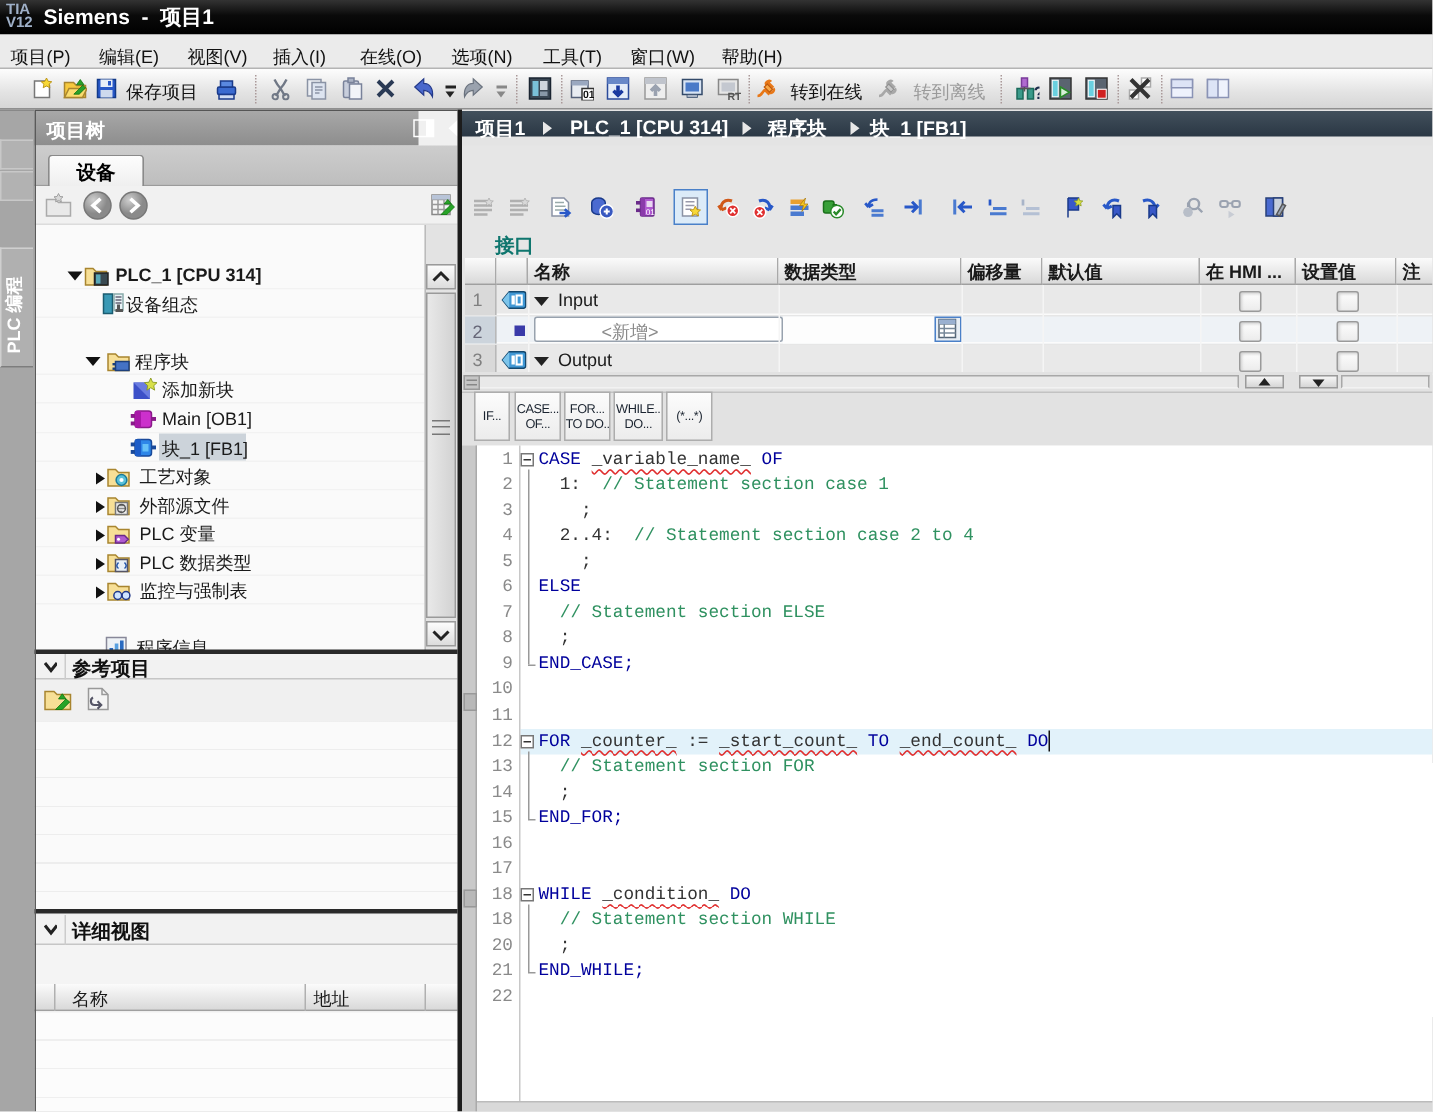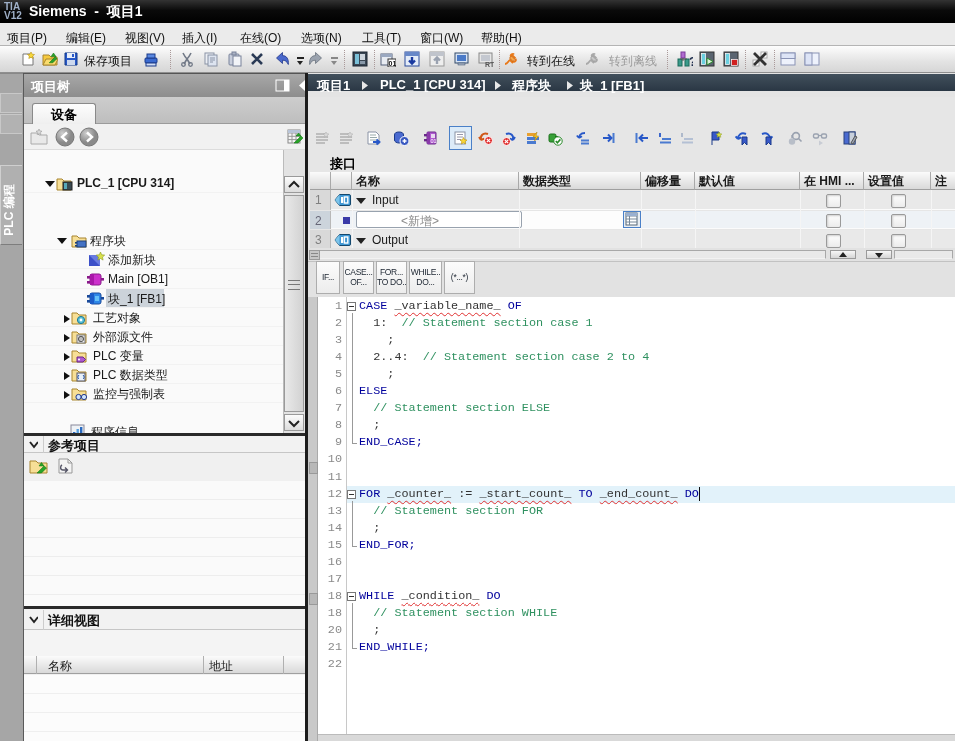--- a/index.html
+++ b/index.html
@@ -14,42 +14,42 @@
 #toolbar{left:0;top:46px;width:955px;height:27px;background:linear-gradient(#fdfdfd,#e3e3e3 60%,#d6d6d6);border-bottom:1px solid #8f8f8f;}
 .tbtxt{top:7px;font-size:12px;color:#111;position:absolute;}
 .tbtxt.dis{color:#9a9a9a;}
 .icon{position:absolute;width:16px;height:16px;top:5px;}
 
 #sidestrip{left:0;top:73px;width:23px;height:668px;background:#a6a6a6;border-top:1px solid #888;}
 #plctab{left:0;top:165px;width:22px;height:80px;background:#b0b0b0;border:1px solid #cfcfcf;border-right:none;border-bottom-color:#7d7d7d;}
 #plctab div{position:absolute;left:-26px;top:33px;width:74px;height:22px;transform:rotate(-90deg);color:#fff;font-weight:bold;font-size:12px;text-align:center;}
 .sstub{left:0;width:22px;height:20px;background:#b2b2b2;border:1px solid #c8c8c8;border-right:none;position:absolute;}
 #leftpanel{left:23px;top:73px;width:282px;height:668px;background:#f0f0f0;border-top:1px solid #555;}
-#lpheader{left:23px;top:74px;width:282px;height:23px;background:linear-gradient(#a8a8a8,#8d8d8d);color:#fff;font-weight:bold;font-size:13px;}
+#lpheader{left:23px;top:74px;width:256px;height:23px;background:linear-gradient(#a8a8a8,#8d8d8d);color:#fff;font-weight:bold;font-size:13px;}
 #lpheader .t{position:absolute;left:8px;top:4px;}
 #lptabstrip{left:23px;top:97px;width:282px;height:27px;background:linear-gradient(#cdcdcd,#bebebe);border-bottom:1px solid #9b9b9b;}
 #devtab{position:absolute;left:9px;top:6px;width:64px;height:21px;background:linear-gradient(#fdfdfd,#efefef);border:1px solid #8a8a8a;border-bottom:none;border-radius:3px 3px 0 0;font-weight:bold;font-size:13px;text-align:center;padding-top:2px;}
 #lpnav{left:23px;top:124px;width:282px;height:26px;background:#f1f1f1;border-bottom:1px solid #dcdcdc;}
 #treearea{left:23px;top:150px;width:282px;height:284px;background:#fafafa;}
 .trow{position:absolute;left:0;width:260px;height:19px;font-size:12px;color:#1a1a1a;border-bottom:1px solid #f2f2f2;background:#fafafa;}
 .trow .txt{position:absolute;top:2px;}
 .exp{position:absolute;top:7px;width:0;height:0;}
 .expd{border-left:5px solid transparent;border-right:5px solid transparent;border-top:6px solid #111;}
 .expr{border-top:4.5px solid transparent;border-bottom:4.5px solid transparent;border-left:6px solid #111;}
 #treescroll{left:283px;top:150px;width:22px;height:284px;}
 
 .sech{left:23px;width:282px;height:18px;background:#f2f2f2;border-bottom:1px solid #c6c6c6;font-weight:bold;font-size:13px;color:#111;position:absolute;}
 .chev{position:absolute;left:6px;top:4px;width:9px;height:9px;}
 .splitter{left:23px;width:282px;height:3px;background:#2a2a2a;position:absolute;}
 
 #divider{left:305px;top:73px;width:3px;height:668px;background:#1c1c1c;}
 #breadcrumb{left:308px;top:74px;width:647px;height:17px;background:linear-gradient(#42505c,#2a3744);color:#fff;font-weight:bold;font-size:13px;}
 #rightbody{left:308px;top:97px;width:647px;height:644px;background:#e6e6e6;}
 #etoolbar{left:308px;top:125px;width:647px;height:27px;}
-#iface{left:330px;top:155px;font-weight:bold;font-size:13px;color:#000000;position:absolute;}
+#iface{left:330px;top:155px;font-weight:bold;font-size:13px;color:#0f766e;position:absolute;}
 
 #vtable{left:310px;top:172px;width:645px;height:78px;font-size:12px;}
 .th{position:absolute;top:0;height:18px;background:linear-gradient(#fbfbfb,#d9d9d9);border-right:1px solid #a9a9a9;border-bottom:1px solid #9f9f9f;font-weight:bold;color:#1a1a1a;padding:1px 0 0 4px;}
 .vrow{position:absolute;left:0;width:645px;background:#e9e9e9;border-bottom:1px solid #fbfbfb;}
 .chk{position:absolute;top:2px;width:15px;height:14px;background:linear-gradient(#fdfdfd,#ececec);border:1px solid #9a9a9a;border-radius:2px;box-shadow:inset 1px 1px 2px #cfcfcf;}
 .rnum{position:absolute;left:0;top:0;width:21px;color:#808080;padding:3px 0 0 5px;border-right:1px solid #b8b8b8;background:#d9d9d9;}
 
 #tababar{left:308px;top:248px;width:647px;height:49px;background:#e2e2e2;}
 .ctab{position:absolute;top:13px;height:33px;background:linear-gradient(#fcfcfc,#ececec);border:1px solid #adadad;color:#1b2430;font-size:8.5px;text-align:center;line-height:9.5px;letter-spacing:-0.3px;white-space:nowrap;overflow:hidden;}
 #codearea{left:318px;top:297px;width:637px;height:437px;background:#fff;}
@@ -245,20 +245,29 @@
 <div id="tree" class="abs" style="left:23px;top:150px;width:282px;height:284px;overflow:hidden;">
 
 <div class="trow" style="top:24px">
       <span class="exp expd" style="left:22px"></span>
  <svg class="abs" style="left:33px;top:2px" width="17" height="15">
         <path d="M1 3 h5 l2 2 h7 v9 h-14 z" fill="#f7df96" stroke="#a8852f"></path>
         <rect x="7" y="6" width="9" height="8" fill="#3a4a52" stroke="#222"></rect>
         <rect x="8" y="7" width="3" height="6" fill="#58a8b8"></rect>
       </svg>
  <span class="txt" style="left:54px;font-weight:bold">PLC_1 [CPU 314]</span>
+    </div>
+<div class="trow" style="top:43.1px">
+ <svg class="abs" style="left:45px;top:2px" width="16" height="15">
+        <rect x="1" y="1" width="6" height="13" fill="#3a99b5" stroke="#1b5c70"></rect>
+        <rect x="8" y="1" width="6" height="11" fill="#e8f2f6" stroke="#8aa"></rect>
+        <path d="M9 3 h4 M9 5 h4 M9 7 h4" stroke="#667"></path>
+        <path d="M11 8 v5 M9 12 h5" stroke="#555" stroke-width="2"></path>
+      </svg>
+ <span class="txt" style="left:61px">设备组态</span>
     </div>
 <div class="trow" style="top:81.3px">
       <span class="exp expd" style="left:34px"></span>
  <svg class="abs" style="left:48px;top:2px" width="17" height="15">
         <path d="M1 3 h5 l2 2 h7 v9 h-14 z" fill="#f7df96" stroke="#a8852f"></path>
         <rect x="6" y="8" width="9" height="6" fill="#4472c4" stroke="#1c3f7a"></rect>
         <rect x="4" y="9" width="2" height="1.6" fill="#1c3f7a"></rect>
         <rect x="4" y="12" width="2" height="1.6" fill="#1c3f7a"></rect>
       </svg>
  <span class="txt" style="left:67px">程序块</span>

